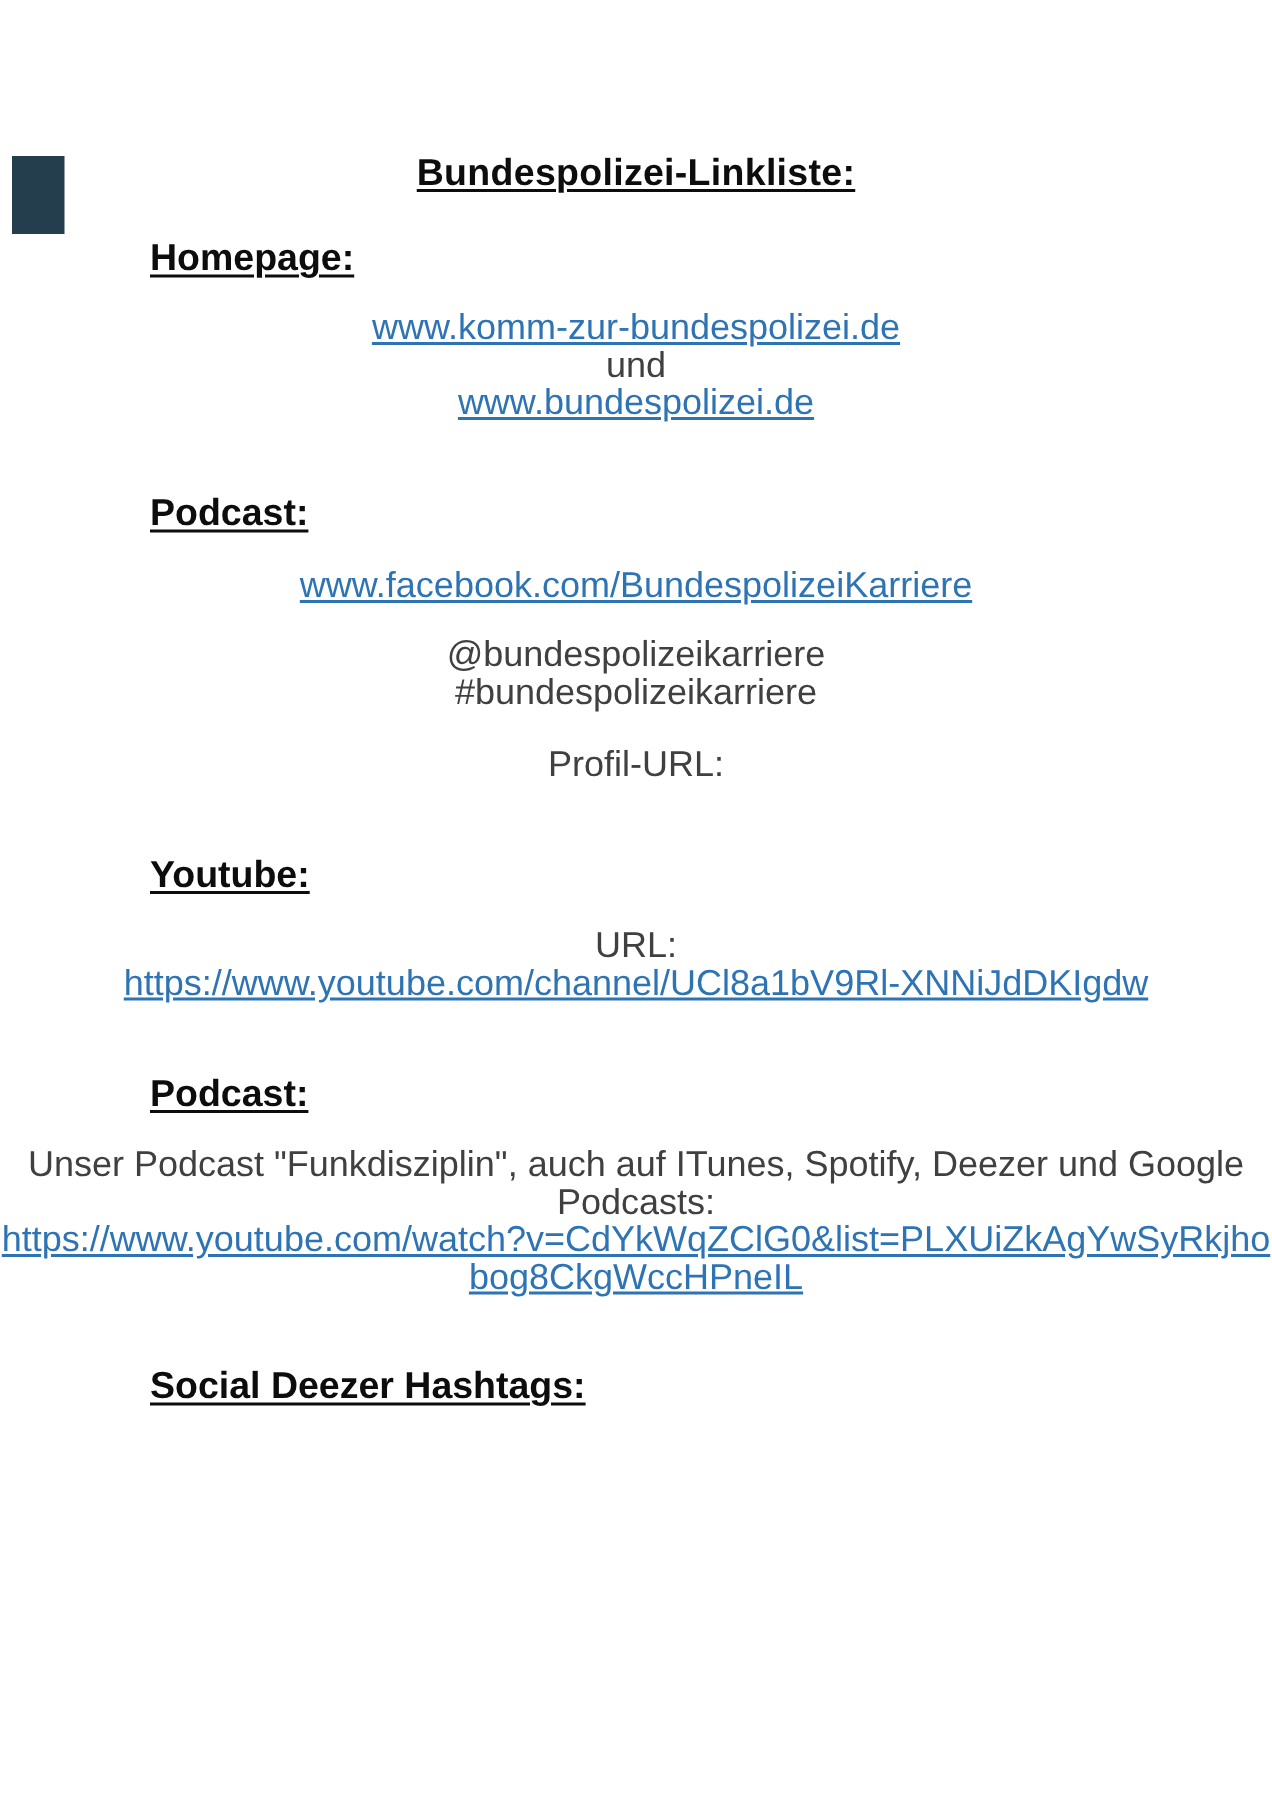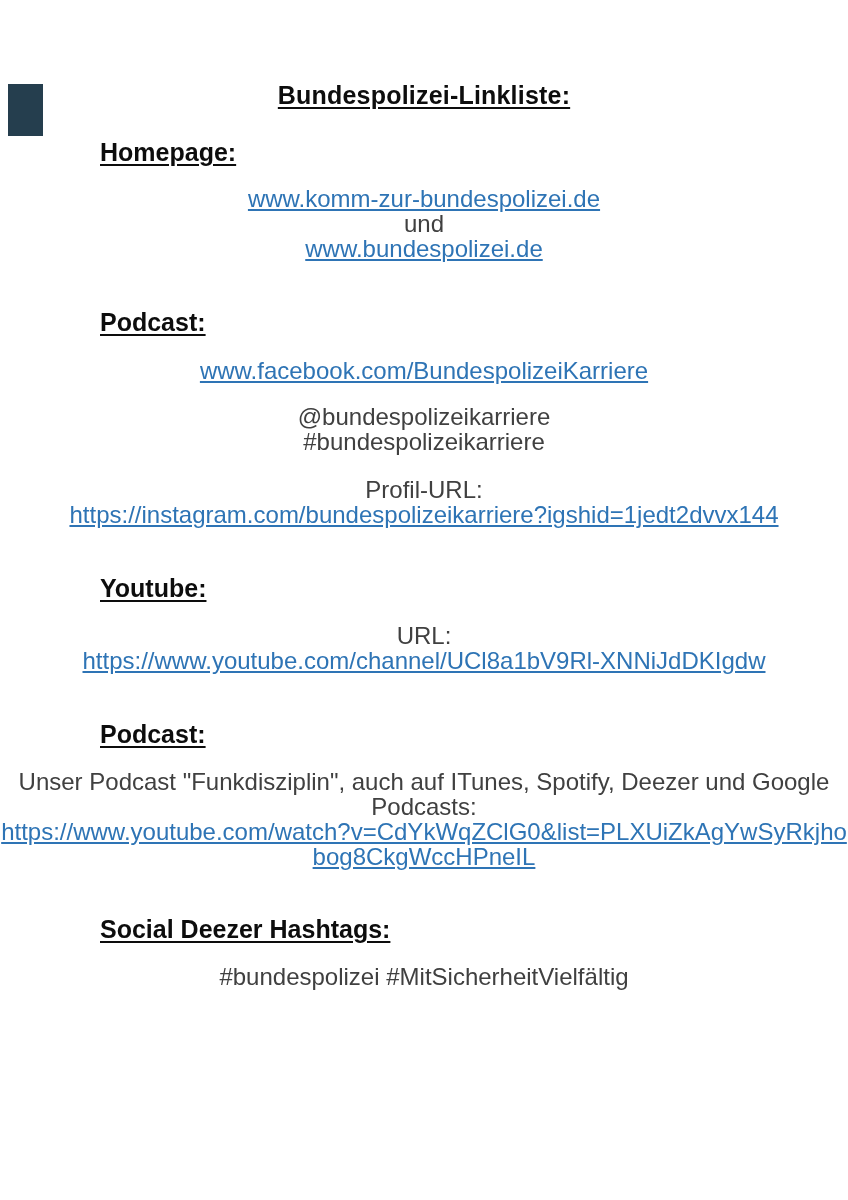--- a/index.html
+++ b/index.html
@@ -23,21 +23,21 @@
   }
   .corner-mark {
     position: absolute;
     left: 8px;
     top: 5px;
     width: 35px;
     height: 52px;
     background: #253E4E;
   }
   .doc-title {
-    margin: 79px 0 0 0;
+    margin: 99px 0 0 0;
     text-align: center;
     font-size: 25px;
     line-height: 33px;
     font-weight: bold;
     text-decoration: underline;
     text-decoration-thickness: 2px;
     text-underline-offset: 3px;
     letter-spacing: 0.2px;
   }
   .heading {
@@ -109,23 +109,20 @@
   </div>
 
 
   <div class="center-block" id="instagram-tags">
     <div class="plain-text">@bundespolizeikarriere</div>
     <div class="plain-text">#bundespolizeikarriere</div>
   </div>
 
   <div class="center-block" id="instagram-profile">
     <div class="plain-text">Profil-URL:</div>
-    <div>
-      <a class="doc-link">https://instagram.com/bundespolizeikarriere?igshid=1jedt2dvvx144</a>
-    </div>
   </div>
 
   <div class="heading" id="youtube-heading">Youtube:</div>
 
   <div class="center-block" id="youtube-links">
     <div class="plain-text">URL:</div>
     <div>
       <a class="doc-link">https://www.youtube.com/channel/UCl8a1bV9Rl-XNNiJdDKIgdw</a>
     </div>
   </div>
@@ -136,17 +133,14 @@
     <div class="plain-text">Unser Podcast "Funkdisziplin", auch auf ITunes, Spotify, Deezer und Google</div>
     <div class="plain-text">Podcasts:</div>
     <a class="doc-link">
       <span>https://www.youtube.com/watch?v=CdYkWqZClG0&amp;list=PLXUiZkAgYwSyRkjho</span>
       <span>bog8CkgWccHPneIL</span>
     </a>
   </div>
 
   <div class="heading" id="hashtags-heading">Social Deezer Hashtags:</div>
 
-  <div class="center-block" id="hashtags-line">
-    <div class="plain-text">#bundespolizei #MitSicherheitVielfältig</div>
-  </div>
 
 </div>
 
 </body></html>

